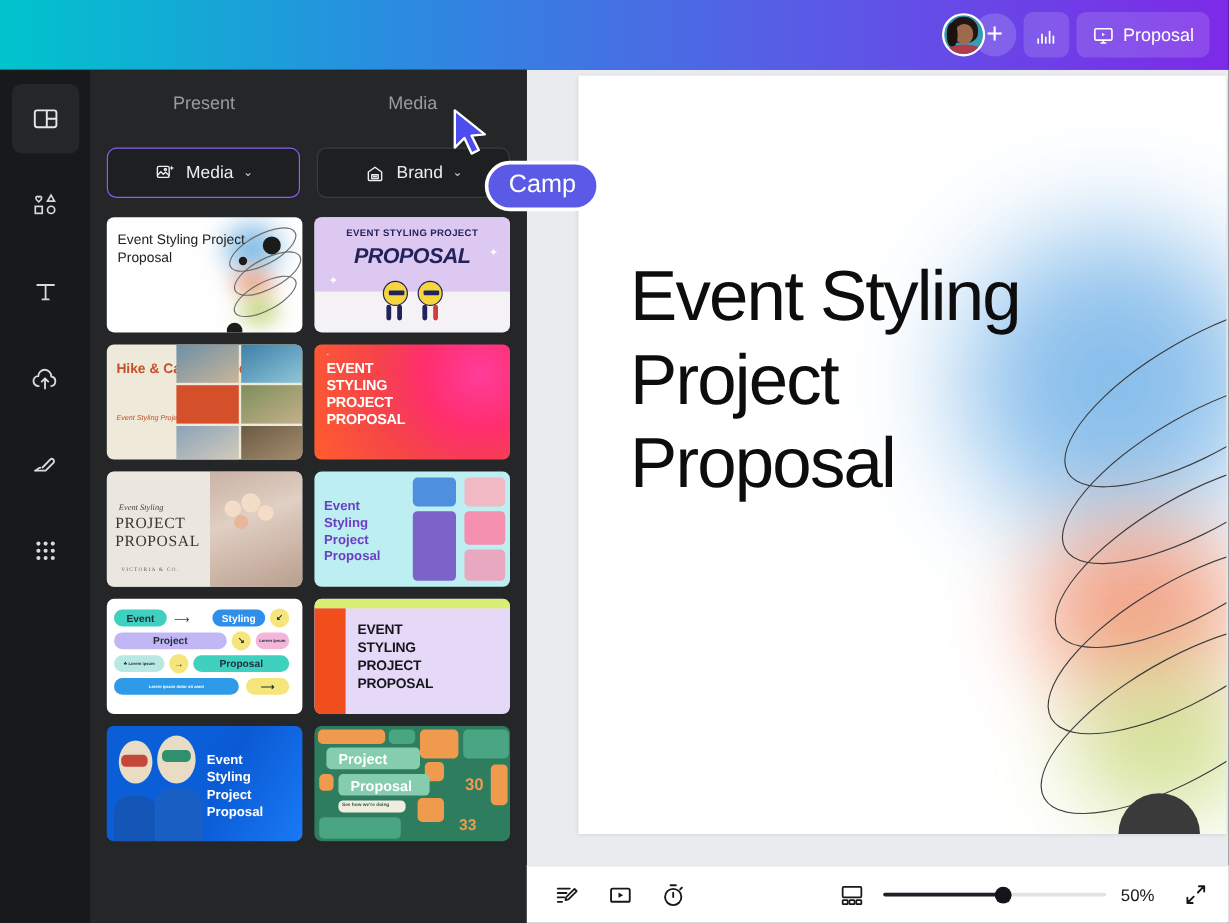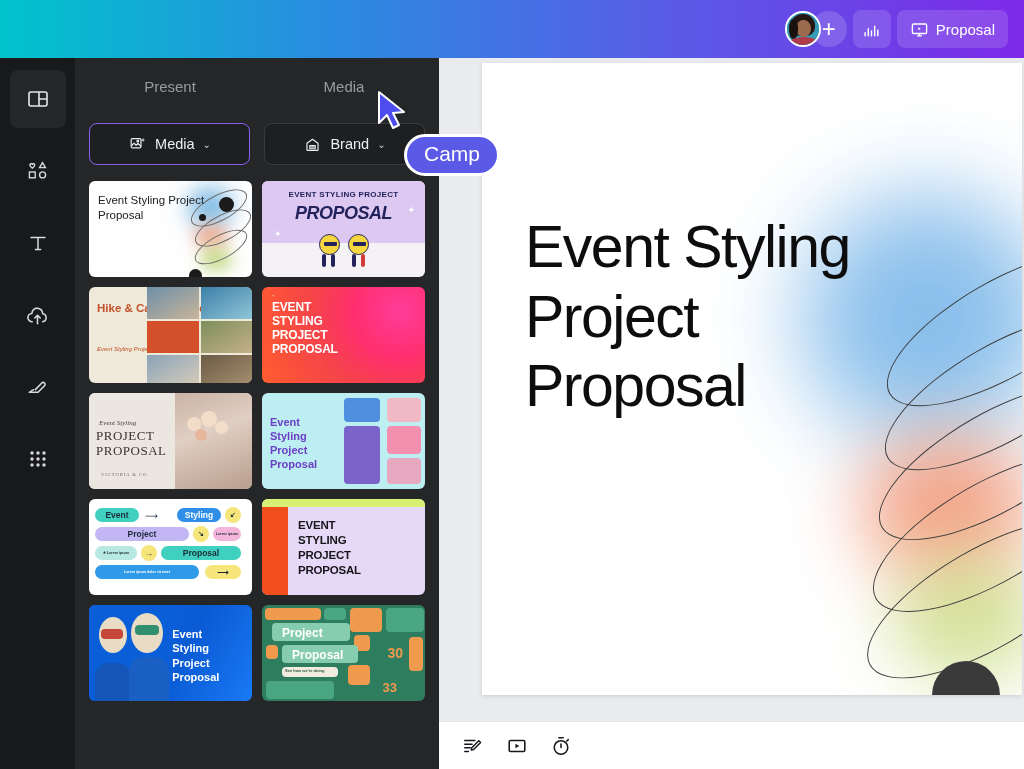--- a/index.html
+++ b/index.html
@@ -515,20 +515,41 @@
           <path d="M10.3 9.6v4.8l4.2-2.4z" fill="#17171c" stroke="none"></path>
         </svg>
       </div>
       <div class="bb-icon">
         <svg width="22" height="22" viewBox="0 0 24 24" fill="none" stroke="#17171c" stroke-width="1.7" stroke-linecap="round">
           <circle cx="12" cy="13.6" r="7.4"></circle>
           <path d="M12 9.8v3.8M9.6 3h4.8M18.4 6.6l1.5-1.5"></path>
         </svg>
       </div>
     </div>
+    <div class="bb-right">
+      <div class="bb-icon">
+        <svg width="22" height="22" viewBox="0 0 24 24" fill="none" stroke="#17171c" stroke-width="1.6" stroke-linejoin="round">
+          <rect x="3.5" y="4.5" width="17" height="9.5" rx="1"></rect>
+          <rect x="3.5" y="16.5" width="4.6" height="3.6" rx="0.6"></rect>
+          <rect x="9.7" y="16.5" width="4.6" height="3.6" rx="0.6"></rect>
+          <rect x="15.9" y="16.5" width="4.6" height="3.6" rx="0.6"></rect>
+        </svg>
+      </div>
+      <div class="slider">
+        <div class="slider-track"></div>
+        <div class="slider-fill"></div>
+        <div class="slider-knob"></div>
+      </div>
+      <div class="zoom-val">50%</div>
+      <div class="bb-icon">
+        <svg width="21" height="21" viewBox="0 0 24 24" fill="none" stroke="#17171c" stroke-width="1.8" stroke-linecap="round" stroke-linejoin="round">
+          <path d="M14 10l6-6M15 4h5v5M10 14l-6 6M9 20H4v-5"></path>
+        </svg>
+      </div>
+    </div>
   </div>
 
   <svg class="cursor" width="34" height="42" viewBox="0 0 34 42">
     <path d="M4 2 L4 33 L12 25 L18 38 L24 35 L18 23 L29 22 Z" fill="#4d4ded" stroke="#fff" stroke-width="2" stroke-linejoin="round"></path>
   </svg>
   <div class="name-tag">Camp</div>
 
 </div>
 
 </body></html>

